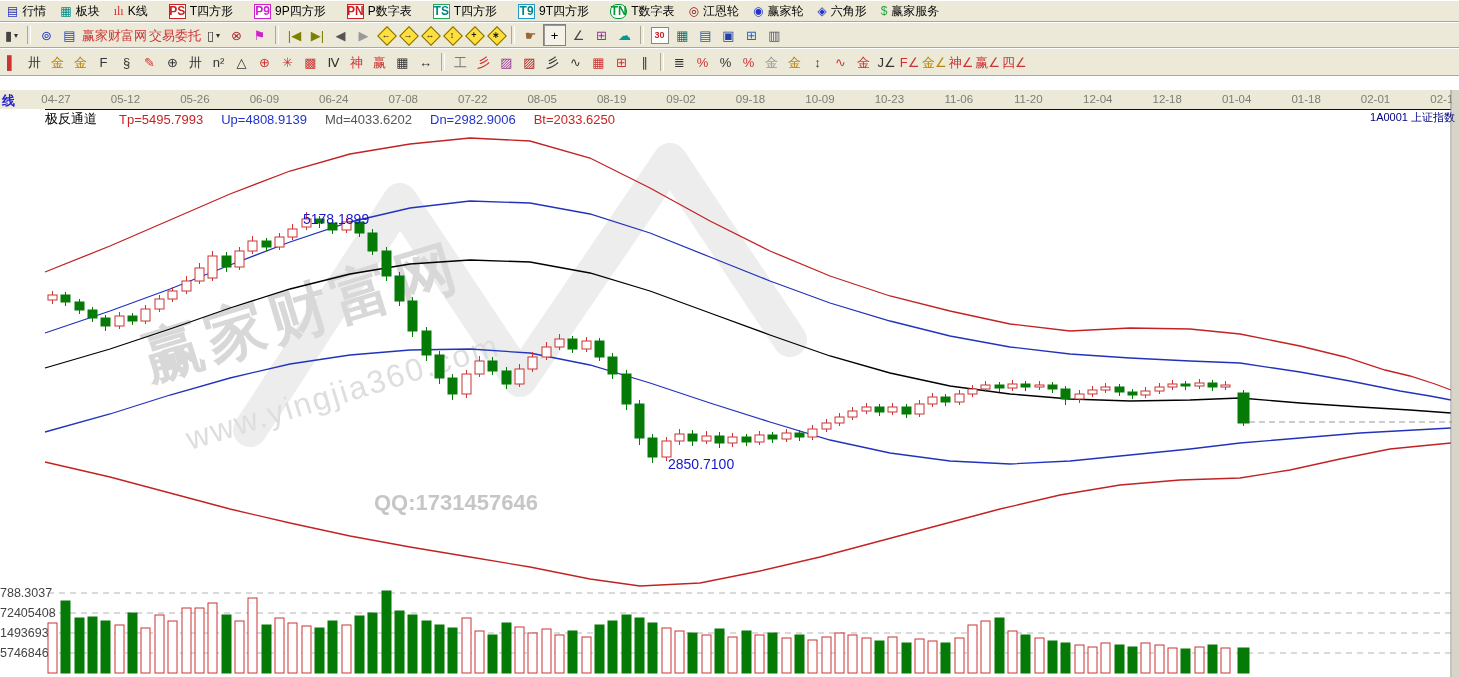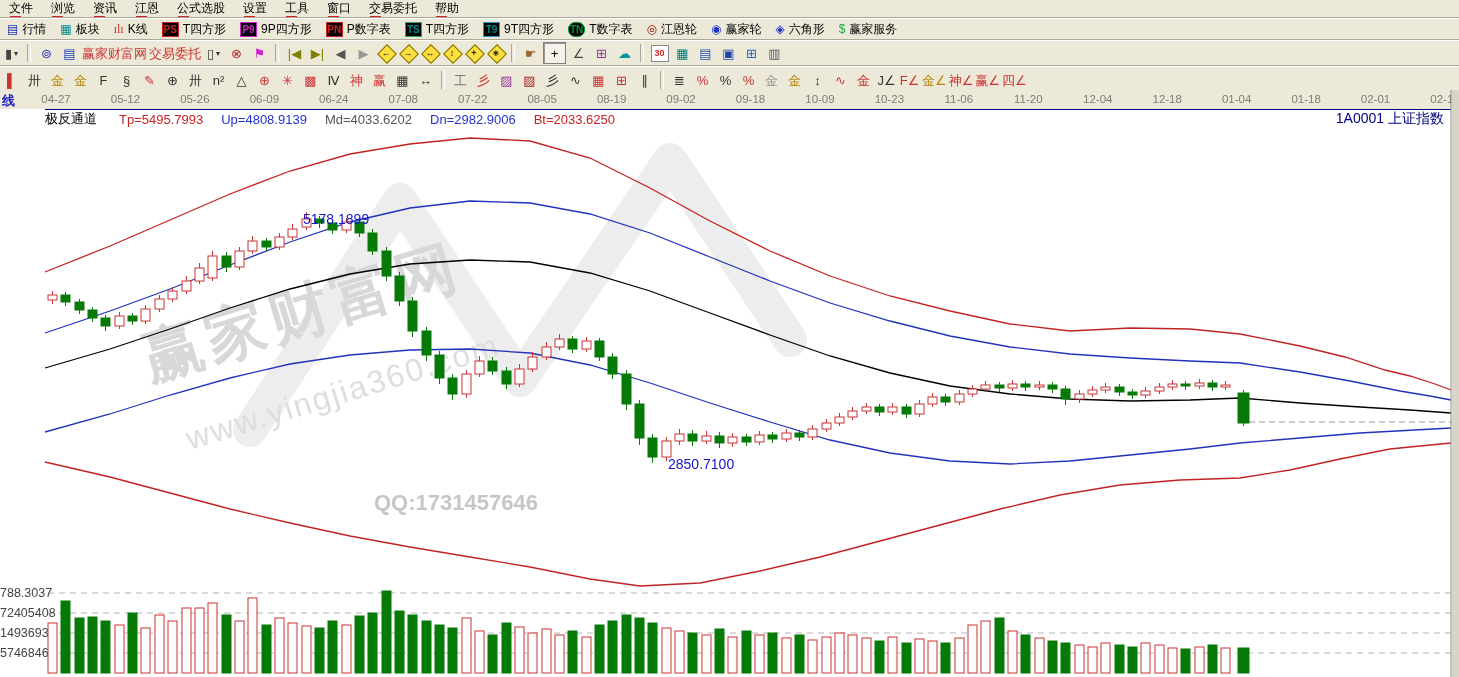--- a/index.html
+++ b/index.html
@@ -11,57 +11,45 @@
   .menu-item{padding:1px 9px 2px 9px;position:relative;white-space:nowrap;cursor:default;}
   .menu-item::after{content:"";position:absolute;left:10px;bottom:2px;width:11px;height:1px;background:#c22;}
   
   .toolbar{background:#ece9d8;display:flex;align-items:center;
            border-top:1px solid #fff;border-bottom:1px solid #aca899;}
   .tb-modules{height:20px;font-size:12px;}
   .tb-tools{height:24px;}
   .tb-draw{height:26px;}
   .module-item{display:flex;align-items:center;gap:4px;padding:0 7px;white-space:nowrap;cursor:default;}
   .module-icon{font-size:12px;line-height:12px;}
-  .badge{width:15px;height:13px;font-size:10px;font-weight:bold;display:flex;align-items:center;
-         justify-content:center;border:1px solid;background:#000000;}
+  .badge{width:15px;height:13px;font-size:12px;font-weight:bold;display:flex;align-items:center;
+         justify-content:center;border:1px solid;background:#ffffff;margin-left:7px;}
   .tbtn{height:20px;min-width:21px;display:flex;align-items:center;justify-content:center;
         margin:0 1px;font-size:13px;line-height:13px;cursor:default;white-space:nowrap;}
   .tbtn.pressed{border:1px solid #808080;background:#f5f3e9;box-shadow:inset 1px 1px 0 #999;}
   .tb-sep{width:2px;height:18px;border-left:1px solid #aca899;border-right:1px solid #fff;margin:0 4px;}
   .combo-arrow{font-size:8px;margin-left:2px;color:#333;}
   .diamond{position:relative;width:18px;height:18px;margin:0 2px;display:flex;align-items:center;justify-content:center;}
   .diamond .dshape{position:absolute;left:3px;top:3px;width:12px;height:12px;transform:rotate(45deg);
                    background:#ffdf3f;border:1px solid #7c6b00;}
   .diamond .dglyph{position:relative;font-size:9px;font-weight:bold;color:#1a1a1a;z-index:1;}
   .badge21{width:16px;height:15px;border:1px solid #888;background:#fff;color:#c22;font-size:9px;
            font-weight:bold;display:flex;align-items:center;justify-content:center;}
   
   .chart-svg{position:absolute;left:0;top:90px;}
   .left-axis-label{position:absolute;left:2px;top:92px;color:#2222cc;font-weight:bold;font-size:13px;}
   .indicator-bar{position:absolute;left:45px;top:110px;display:flex;align-items:center;font-size:13px;}
   .indicator-name{color:#000;margin-right:22px;}
   .indicator-val{margin-right:18px;white-space:nowrap;}
-  .symbol-label{position:absolute;top:110px;right:15px;color:#000080;font-size:14px;white-space:nowrap;}
+  .symbol-label{position:absolute;top:110px;right:4px;color:#000080;font-size:11px;white-space:nowrap;}
 </style>
 </head>
 <body>
 
 <div class="app">
-  <div class="menubar" id="menubar">
-      <div class="menu-item">文件</div>
-      <div class="menu-item">浏览</div>
-      <div class="menu-item">资讯</div>
-      <div class="menu-item">江恩</div>
-      <div class="menu-item">公式选股</div>
-      <div class="menu-item">设置</div>
-      <div class="menu-item">工具</div>
-      <div class="menu-item">窗口</div>
-      <div class="menu-item">交易委托</div>
-      <div class="menu-item">帮助</div>
-    </div>
   <div class="toolbar tb-modules" id="tb-modules">
       <div class="module-item">
         <span class="module-icon" style="color: rgb(34, 51, 187);">▤</span>
         <span>行情</span>
       </div>
       <div class="module-item">
         <span class="module-icon" style="color: rgb(0, 139, 139);">▦</span>
         <span>板块</span>
       </div>
       <div class="module-item">

